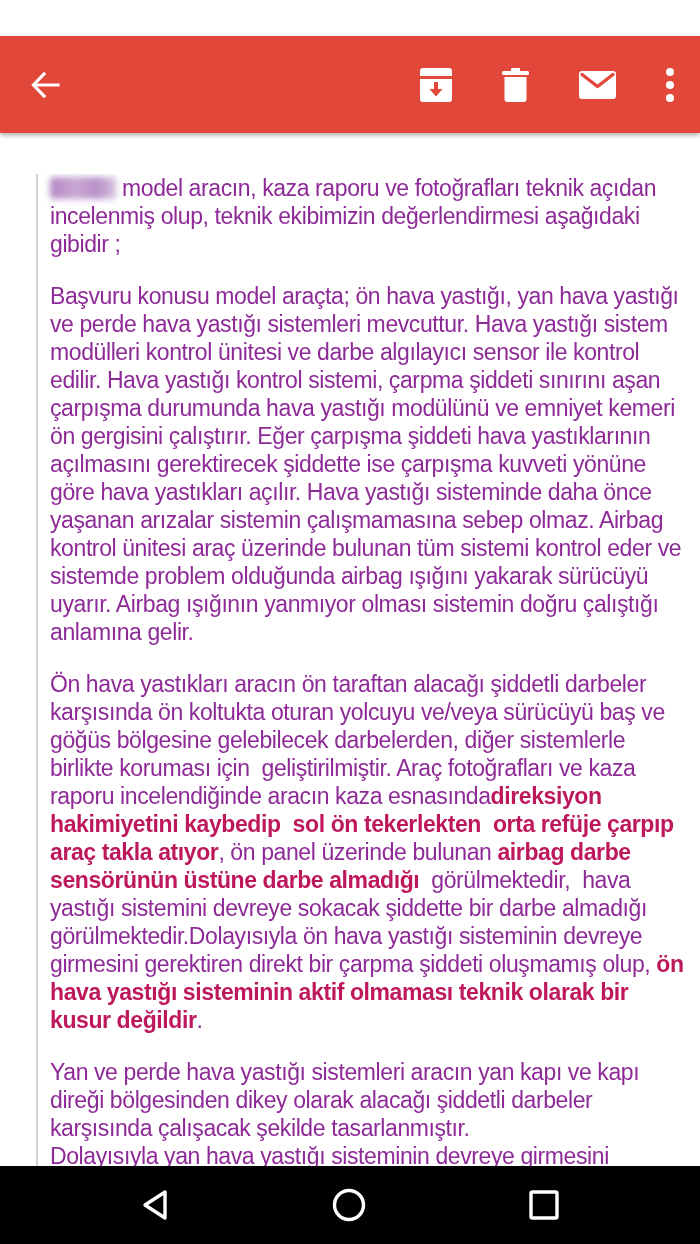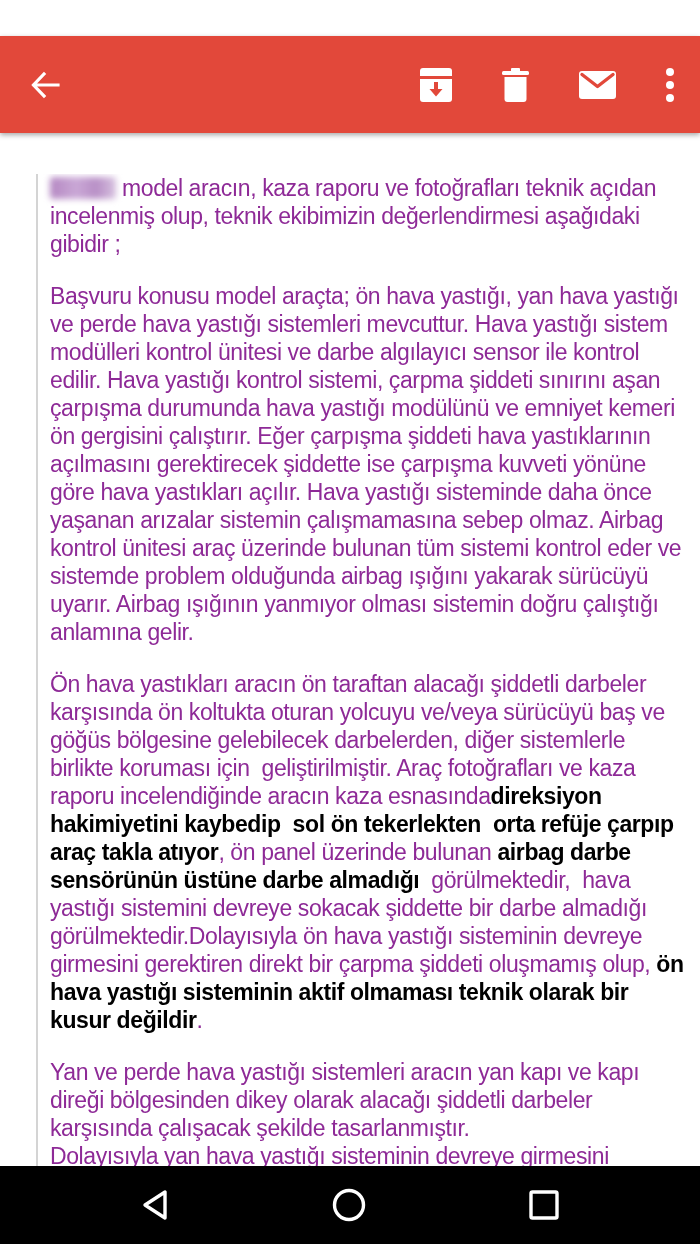--- a/index.html
+++ b/index.html
@@ -45,21 +45,21 @@
   .quote-line{
     position:absolute;top:0;left:36px;width:2px;height:100%;
     background:#d4d4d4;
   }
   .email-body{
     position:absolute;top:0;left:50px;width:636px;
     color:#8e2a97;font-size:23px;line-height:28px;letter-spacing:-.4px;
     white-space:pre-wrap;
   }
   .email-body p{margin:0 0 24px 0;}
-  .email-body .bold{font-weight:bold;color:#000000;}
+  .email-body .bold{font-weight:bold;color:#be185d;}
   .redacted{
     display:inline-block;width:66px;height:22px;vertical-align:-3px;
     background:linear-gradient(90deg,#b487c2,#caa8d6 40%,#b88fc6 70%,#d7c2e0);
     filter:blur(3px);border-radius:3px;
   }
   
   .nav-bar{
     position:absolute;left:0;top:1166px;width:700px;height:78px;background:#000;
     display:flex;align-items:center;justify-content:space-between;
     padding:0 140px;box-sizing:border-box;

